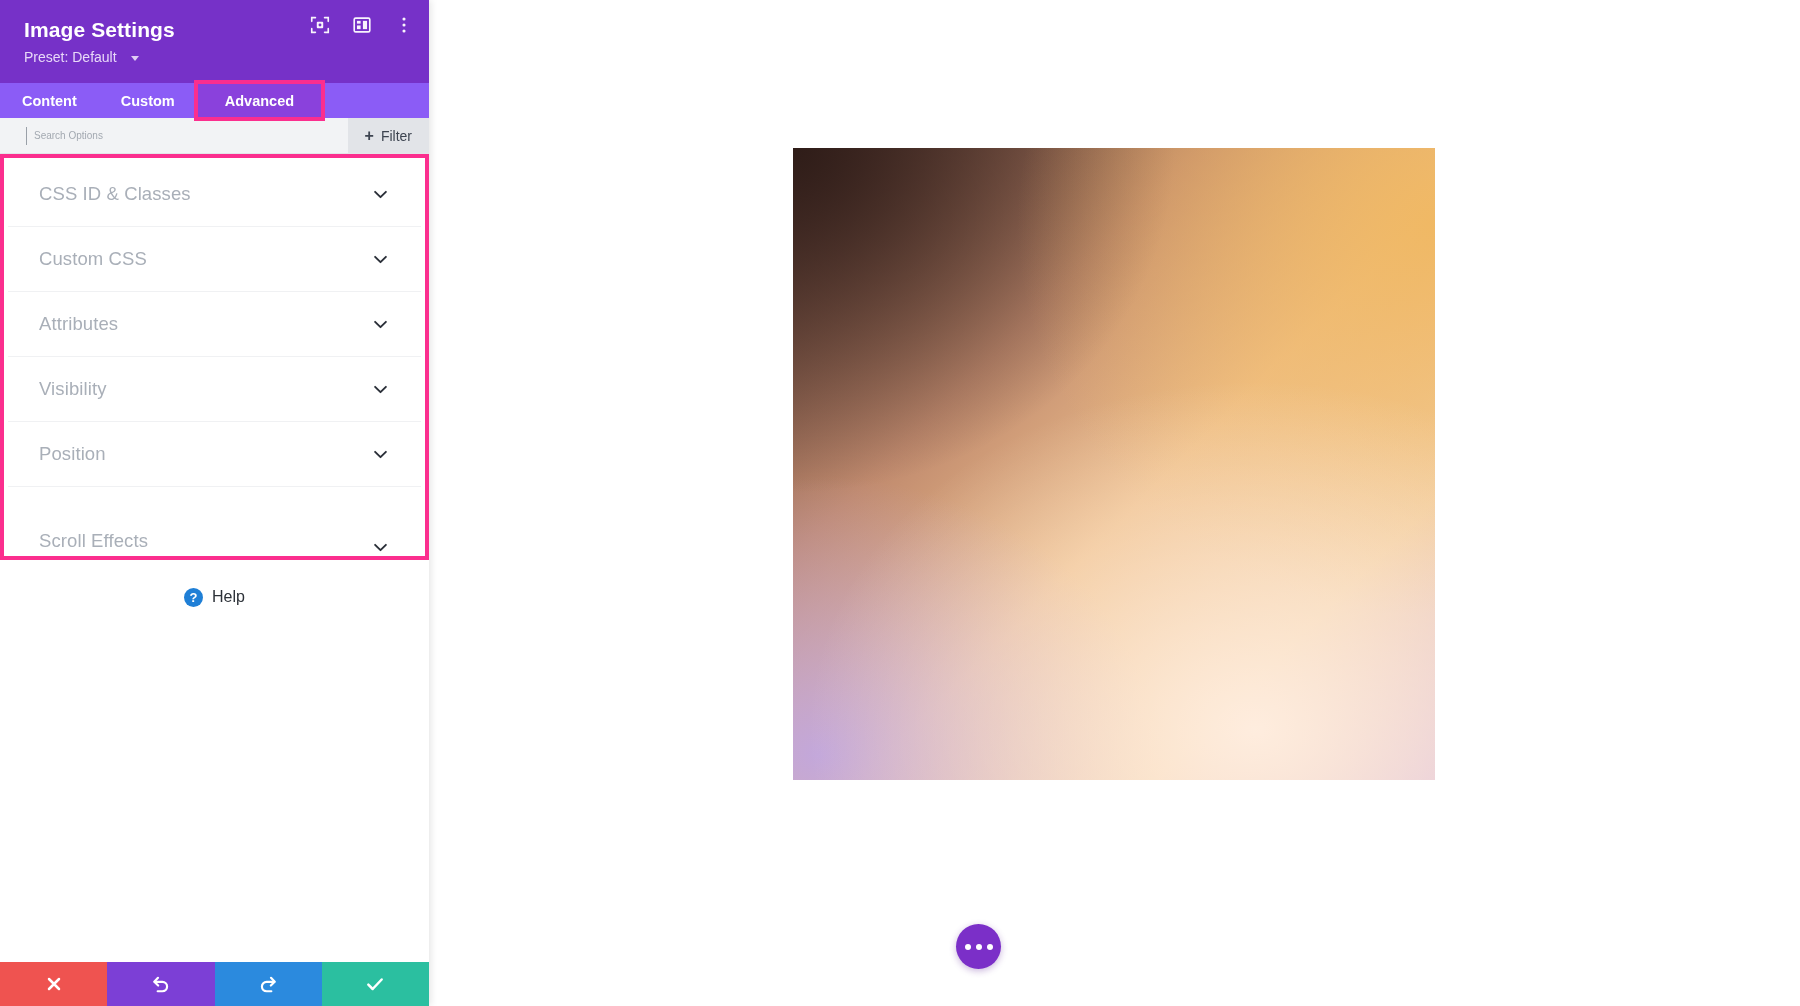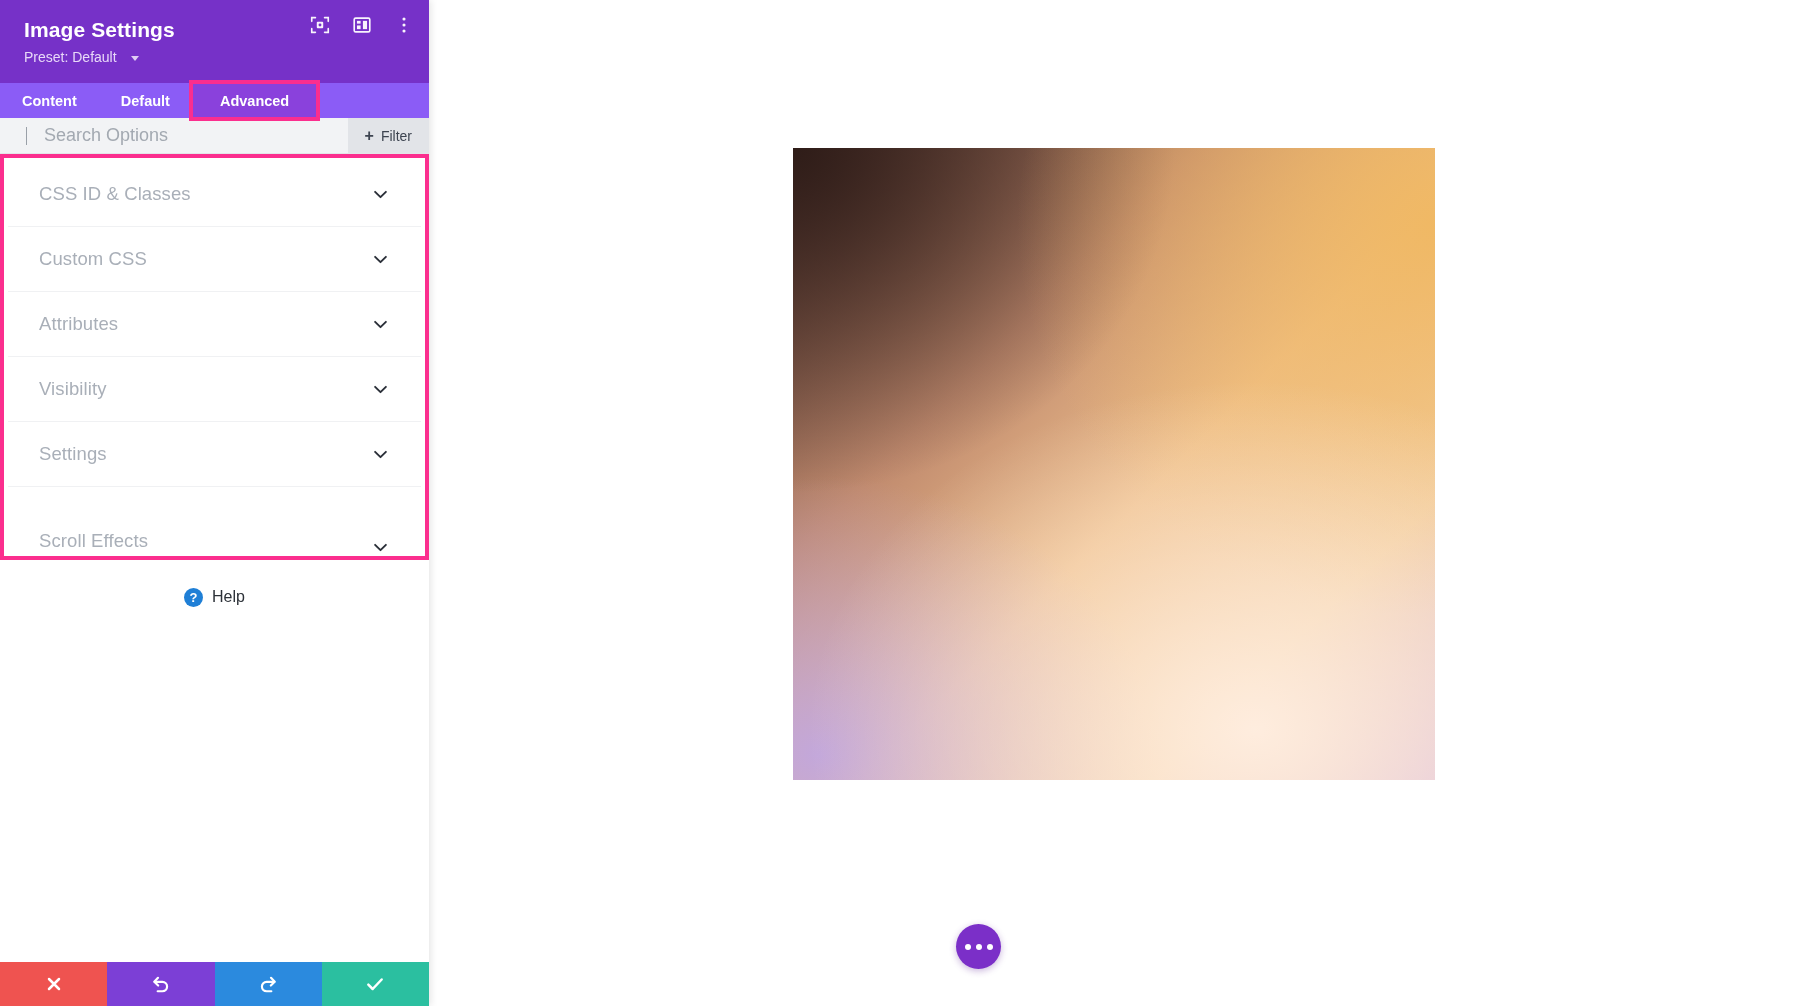--- a/index.html
+++ b/index.html
@@ -105,22 +105,22 @@
     position: relative;
   }
   .search-caret {
     position: absolute;
     left: 26px; top: 9px;
     width: 1px; height: 18px;
     background: #9aa0a8;
   }
   .search-placeholder {
     color: #a3a9b1;
-    font-size: 18px;
-    padding-left: 18px;
+    font-size: 10px;
+    padding-left: 8px;
   }
   .filter-btn {
     background: #e2e4e8;
     display: flex; align-items: center; gap: 7px;
     padding: 0 17px;
     color: #3d4450;
     font-size: 14px;
     cursor: pointer;
     flex: 0 0 auto;
   }
@@ -260,21 +260,21 @@
             <circle cx="12" cy="5.4" r="1.7"></circle>
             <circle cx="12" cy="12" r="1.7"></circle>
             <circle cx="12" cy="18.6" r="1.7"></circle>
           </svg>
         </span>
       </div>
     </div>
 
     <div class="tab-bar">
       <div class="tab">Content</div>
-      <div class="tab">Default</div>
+      <div class="tab">Custom</div>
       <div class="tab active-hl">Advanced</div>
     </div>
 
     <div class="search-row">
       <div class="search-input-wrap">
         <span class="search-caret"></span>
         <span class="search-placeholder">Search Options</span>
       </div>
       <div class="filter-btn">
         <span class="plus-glyph">+</span>
@@ -317,21 +317,21 @@
           <span class="acc-label">Visibility</span>
           <span>
             <svg class="chev" viewBox="0 0 16 10" fill="none" stroke="#2a2f38" stroke-width="2.1" stroke-linecap="round" stroke-linejoin="round">
                 <path d="M2 2l6 6 6-6"></path>
               </svg>
           </span>
         </div>
 
 
         <div class="acc-item">
-          <span class="acc-label">Settings</span>
+          <span class="acc-label">Position</span>
           <span>
             <svg class="chev" viewBox="0 0 16 10" fill="none" stroke="#2a2f38" stroke-width="2.1" stroke-linecap="round" stroke-linejoin="round">
                 <path d="M2 2l6 6 6-6"></path>
               </svg>
           </span>
         </div>
 
         <div class="acc-item">
           <span class="acc-label">Scroll Effects</span>
           <span>

